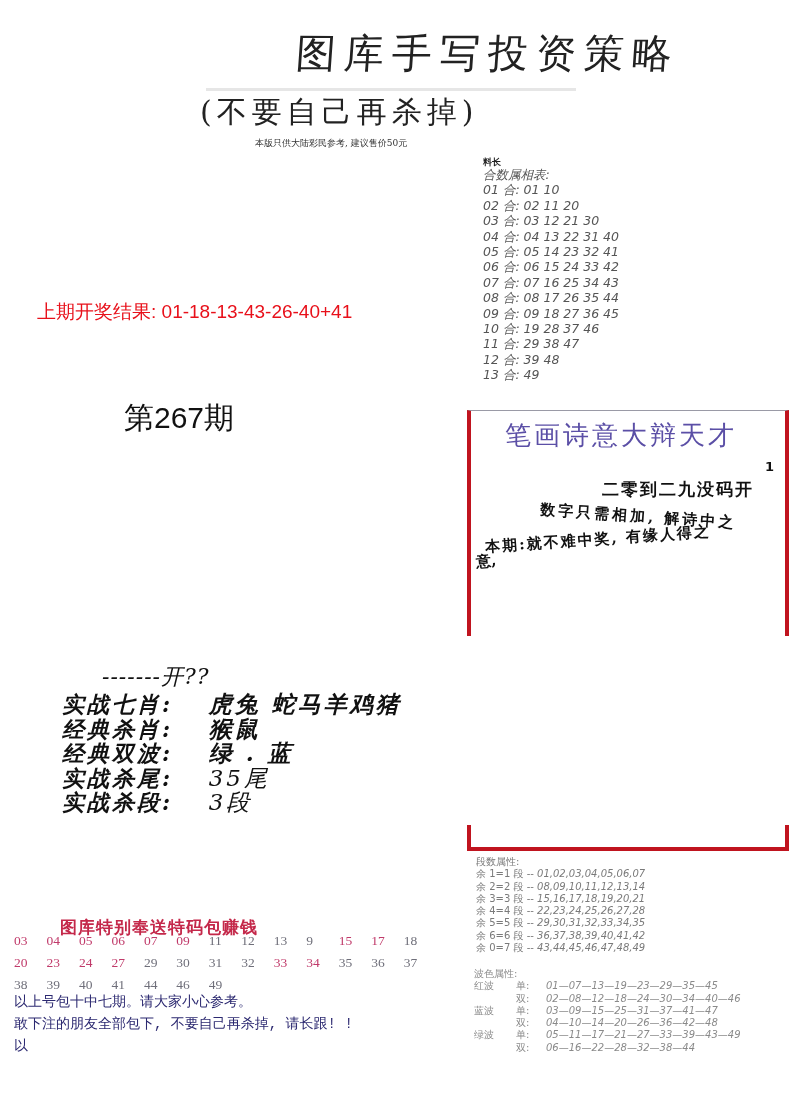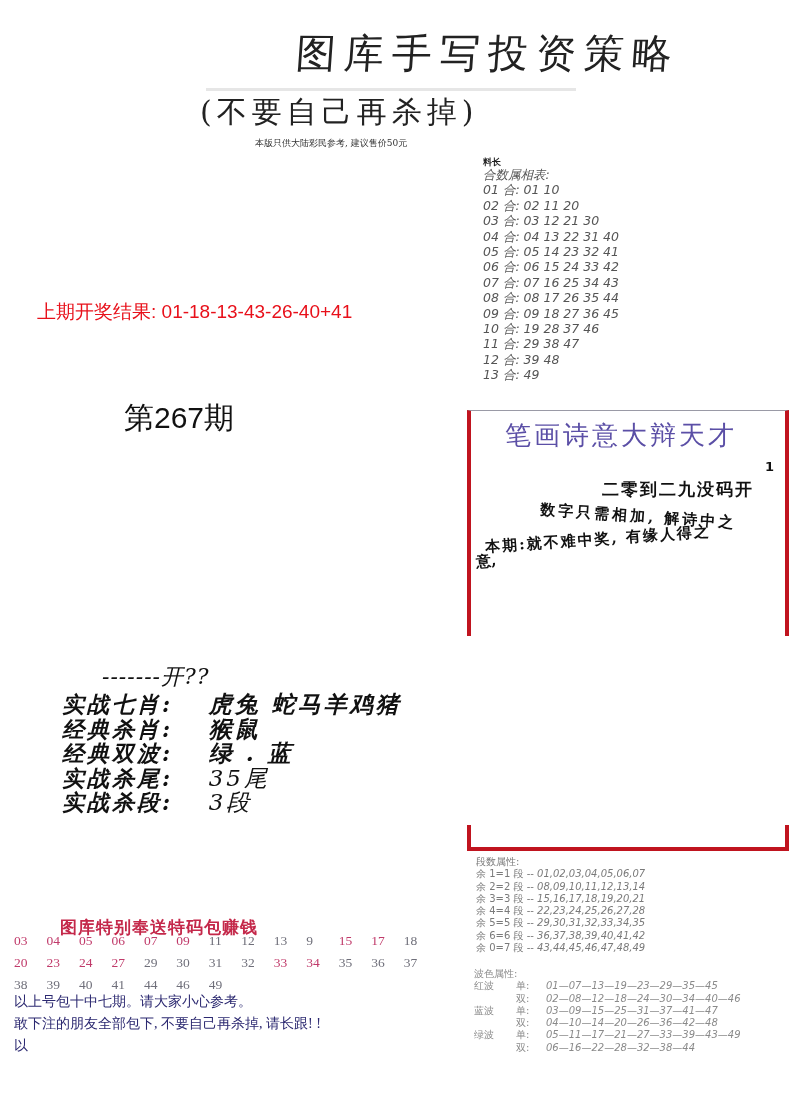--- a/index.html
+++ b/index.html
@@ -75,21 +75,21 @@
       font-family: "DejaVu Sans", sans-serif; letter-spacing: 1px; margin-top: 14px;
     }
     .gift-nums {
       left: 14px; top: 930px; width: 430px; font-size: 13.5px; color: #c03a6a;
       font-family: "Liberation Serif", serif; line-height: 22px; word-spacing: 4px;
     }
     .gift-nums span { display: inline-block; width: 25.1px; }
     .gift-nums span.gray { color: #6f6f7a; }
     .warn {
       left: 14px; top: 991px; font-size: 14px; color: #2b2870;
-      font-family: Liberation Serif, serif; line-height: 22px;
+      font-family: Liberation Mono, monospace; line-height: 22px;
     }
     .duan {
       left: 476px; top: 856px; font-size: 10px; color: #7a7a7a; line-height: 12.3px;
       font-family: "DejaVu Sans", sans-serif;
     }
     .duan .num { font-style: italic; }
     .bose {
       left: 474px; top: 968px; font-size: 10px; color: #8a8a8a; line-height: 12.3px;
       font-family: "DejaVu Sans", sans-serif;
     }

